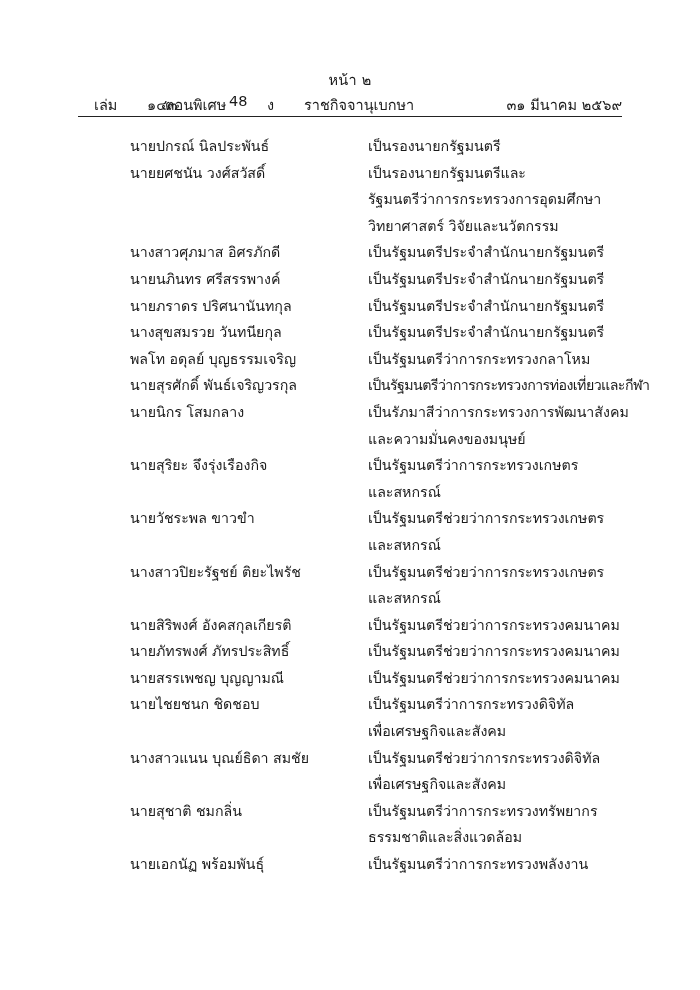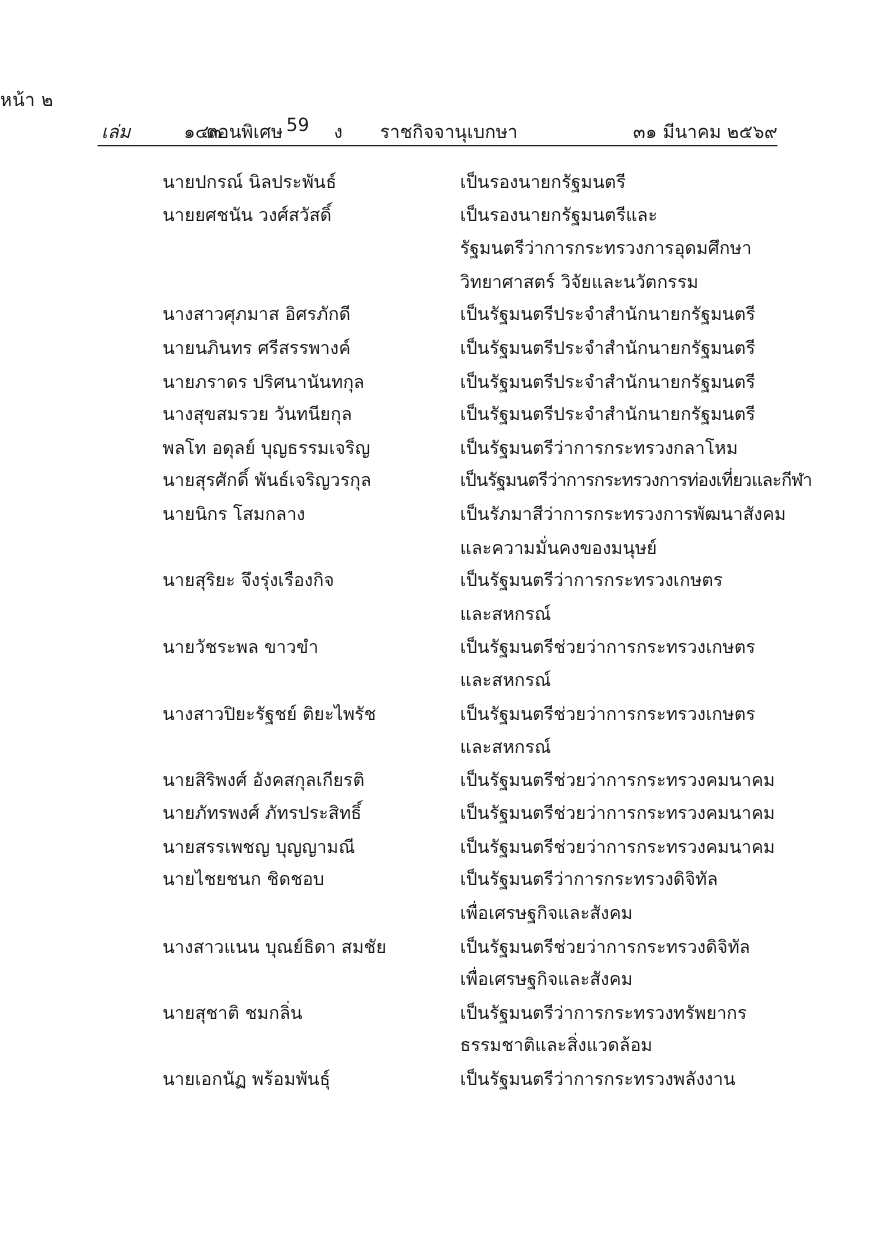--- a/index.html
+++ b/index.html
@@ -13,37 +13,38 @@
       position: relative;
       overflow: hidden;
       font-family: "DejaVu Sans", "Liberation Sans", sans-serif;
       color: #1a1a1a;
     }
     .page-number {
       position: absolute;
       top: 68px;
       left: 0;
       width: 700px;
+      text-align: center;
       font-size: 14.5px;
       letter-spacing: 0.2px;
     }
     .header-line {
       position: absolute;
       top: 93px;
       left: 78px;
       width: 544px;
       height: 20px;
       font-size: 14.5px;
     }
     .header-line span {
       position: absolute;
       top: 0;
       white-space: nowrap;
     }
-    .h-vol-label { left: 3px; font-style: italic; }
+    .h-vol-label { left: 16px; }
     .h-vol-num { left: 36px; margin-left: 33px; }
     .h-issue-label { left: 87px; }
     .h-issue-num { left: 151px; }
     .h-section { left: 189px; }
     .h-gazette { left: 226px; }
     .h-date { right: 0px; text-align: right; }
     .rule {
       position: absolute;
       top: 116px;
       left: 78px;
@@ -78,21 +79,21 @@
   </style>
 </head>
 <body>
 
 <div class="page-number">หน้า ๒</div>
 
 <div class="header-line">
   <span class="h-vol-label">เล่ม</span>
   <span class="h-vol-num">๑๔๓</span>
   <span class="h-issue-label">ตอนพิเศษ</span>
-  <span class="h-issue-num">59</span>
+  <span class="h-issue-num">48</span>
   <span class="h-section">ง</span>
   <span class="h-gazette">ราชกิจจานุเบกษา</span>
   <span class="h-date">๓๑  มีนาคม  ๒๕๖๙</span>
 </div>
 
 <div class="rule"></div>
 
 <div class="entries" id="entries">
     <div class="row">
       <span class="name">นายปกรณ์  นิลประพันธ์</span>

